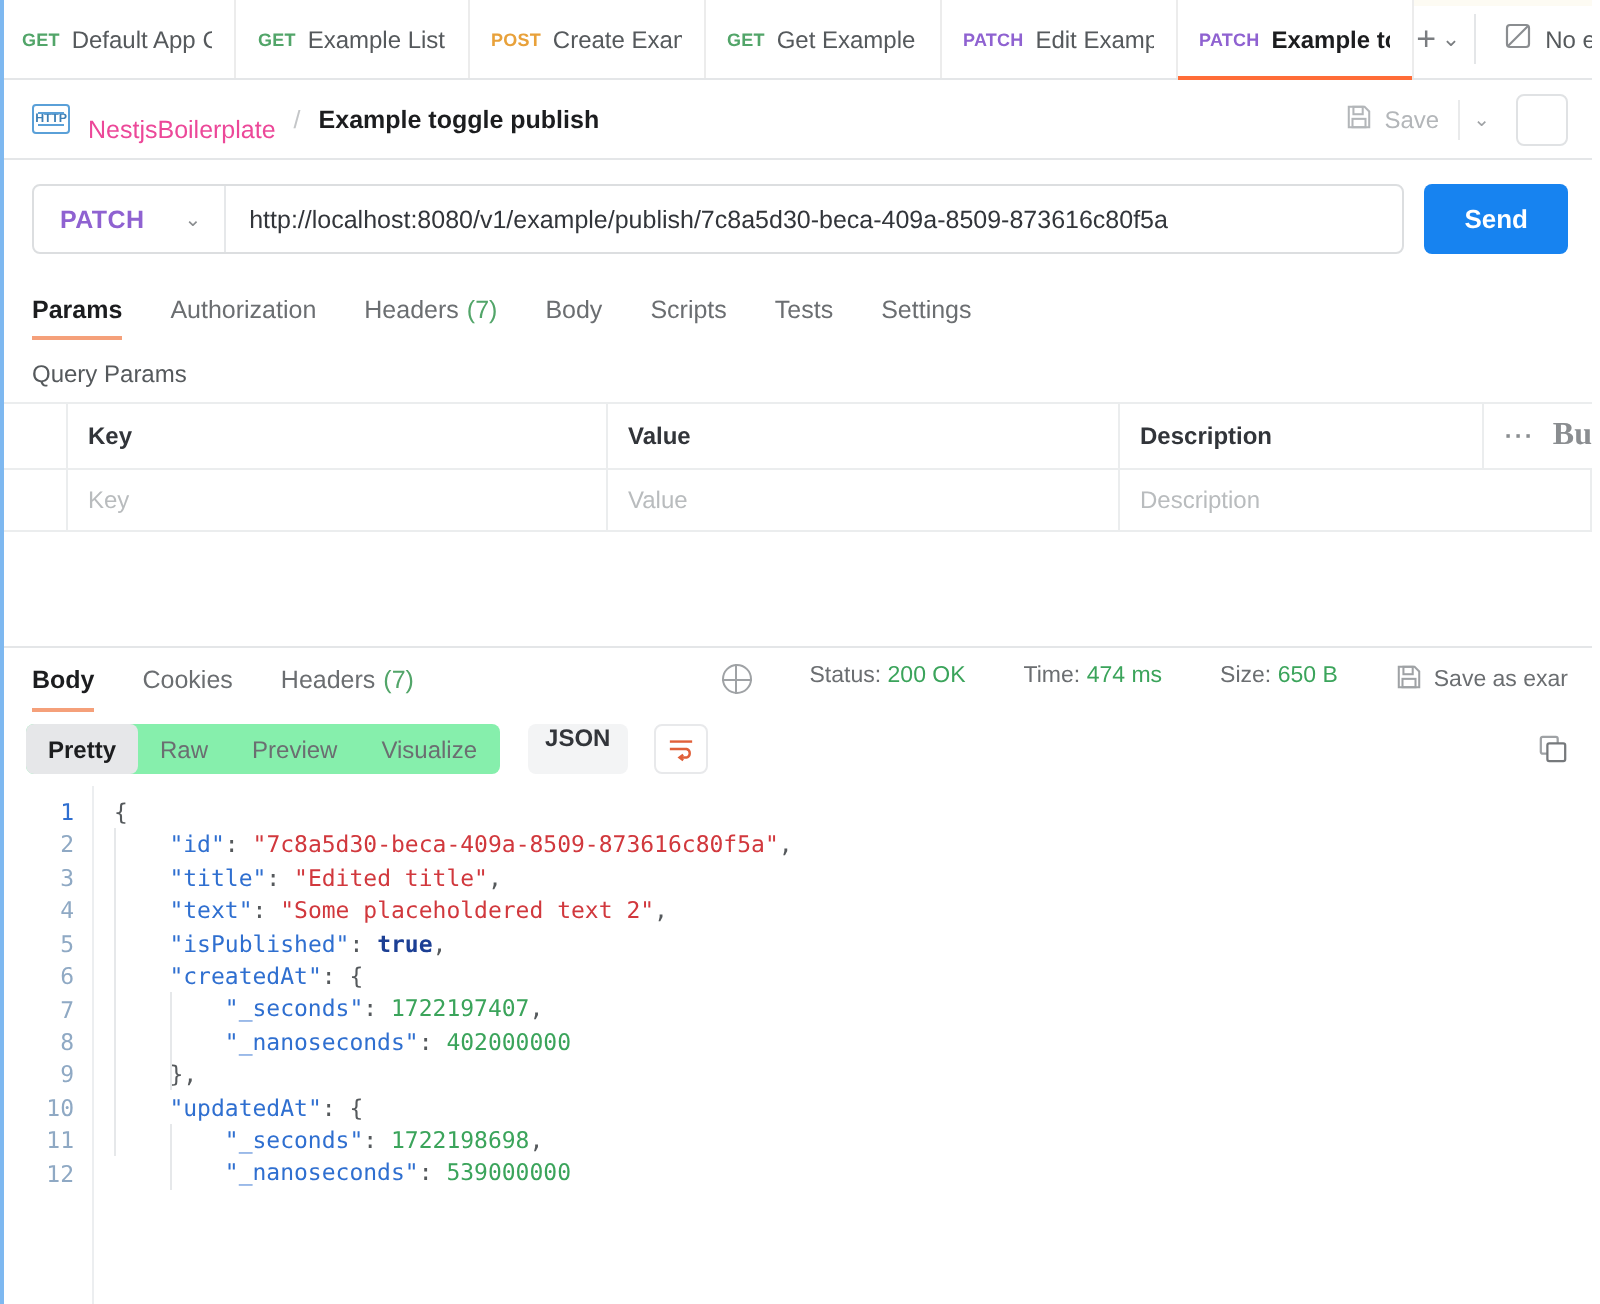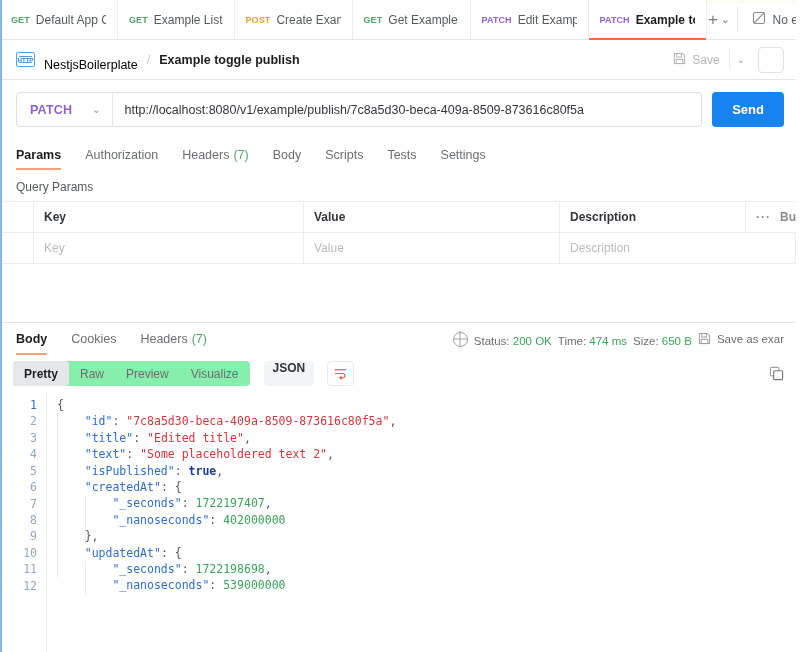--- a/index.html
+++ b/index.html
@@ -83,21 +83,21 @@
     width: 19px; height: 15px; flex: 0 0 auto;
     border: 1.3px solid #5aa0d8; border-radius: 2px;
     position: relative; display: flex; align-items: center; justify-content: center;
   }
   .http-badge span { font-size: 6.2px; font-weight: 700; color: #3d7fb5; letter-spacing: -.1px; }
   .http-badge::before, .http-badge::after {
     content:""; position:absolute; left: 2px; right: 2px; height: 1.3px; background: #5aa0d8;
   }
   .http-badge::before { top: 3px; }
   .http-badge::after { bottom: 3px; }
-  .crumb-parent { font-size: 12.5px; color: #000000; cursor: pointer; margin-top: 11px; }
+  .crumb-parent { font-size: 12.5px; color: #ec4899; cursor: pointer; margin-top: 11px; }
   .crumb-sep { font-size: 12.5px; color: #c4c6c8; }
   .crumb-title { font-size: 12.5px; color: #1c1d1f; font-weight: 700; }
   .crumb-right { display: flex; align-items: center; gap: 0; flex: 0 0 auto; }
   .save-btn {
     display: flex; align-items: center; gap: 6px;
     font-size: 12px; color: #b3b6b9; padding: 4px 9px; cursor: pointer;
   }
   .save-caret { font-size: 10px; color: #9fa2a5; padding: 4px 7px; cursor: pointer; border-left: 1px solid #e9eaeb; }
   .icon-btn-sq {
     width: 26px; height: 26px; margin-left: 6px;
@@ -163,34 +163,34 @@
     min-height: 30px;
   }
   .qp-row .cell.check { width: 34px; flex: 0 0 34px; padding: 0; }
   .qp-row .cell.key { flex: 0 0 270px; }
   .qp-row .cell.val { flex: 0 0 256px; }
   .qp-row .cell.desc { flex: 1 1 auto; }
   .qp-row .cell.acts { flex: 0 0 auto; border-right: none; gap: 9px; padding-right: 0; }
   .qp-row.head .cell { color: #32353a; font-weight: 600; }
   .qp-row.body .cell { color: #b9bcbe; }
   .dots { letter-spacing: 1px; color: #8a8d90; font-size: 12px; }
-  .bulk { color: #8a8d90; font-size: 12px; white-space: nowrap; }
+  .bulk { color: #8a8d90; font-size: 16px; white-space: nowrap; font-family: Liberation Serif, serif; }
   .qp-bottom { border-top: 1px solid #ebedee; }
 
   .req-spacer { flex: 1 1 auto; background: #fff; }
 
   
   .respbar {
     border-top: 1px solid #e4e6e8;
     height: 33px; min-height: 33px;
     display: flex; align-items: center; padding: 0 12px 0 16px;
     background: #fff;
   }
   .resp-tabs { display: flex; align-items: center; height: 33px; }
-  .resp-meta { margin-left: auto; display: flex; align-items: flex-end; gap: 6px; }
+  .resp-meta { margin-left: auto; display: flex; align-items: flex-start; gap: 29px; }
   .resp-meta .mi { font-size: 11.5px; color: #6b6e71; white-space: nowrap; }
   .resp-meta .mi b { font-weight: 400; color: #3ba45b; }
   .globe {
     width: 15px; height: 15px; border-radius: 50%; border: 1.2px solid #9fa2a5;
     position: relative; flex: 0 0 auto;
   }
   .globe::before {
     content:""; position:absolute; left: 50%; top: -1.2px; bottom: -1.2px; width: 0;
     border-left: 1.2px solid #9fa2a5; transform: translateX(-50%);
   }

